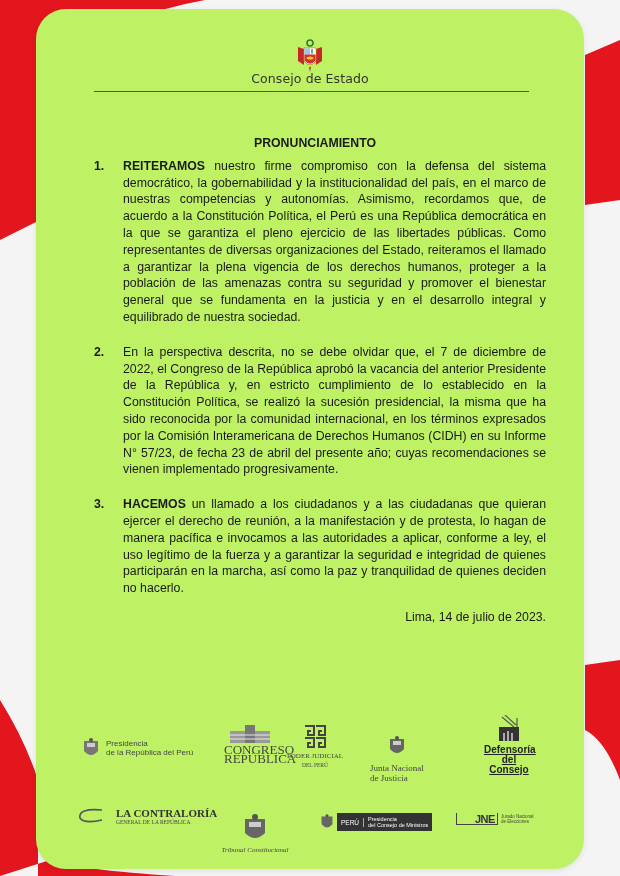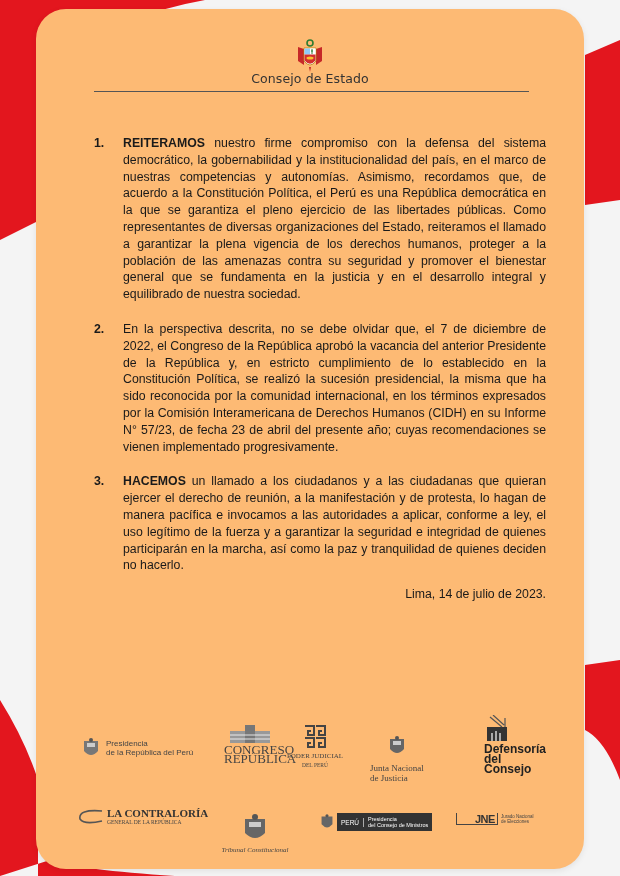--- a/index.html
+++ b/index.html
@@ -1,18 +1,18 @@
 <!DOCTYPE html>
 <html><head>
 <meta charset="utf-8">
 <style>
   html, body { margin:0; padding:0; }
   body { width:620px; height:876px; position:relative; overflow:hidden; background:#f4f4f4; font-family:"Liberation Sans", sans-serif; }
   .bg-svg { position:absolute; left:0; top:0; width:620px; height:876px; }
-  .card { position:absolute; left:36px; top:9px; width:548px; height:860px; background:#fdba74; border-radius:30px; box-shadow:0 2px 6px rgba(0,0,0,0.08); }
+  .card { position:absolute; left:36px; top:9px; width:548px; height:860px; background:#bef264; border-radius:30px; box-shadow:0 2px 6px rgba(0,0,0,0.08); }
   .crest { position:absolute; left:260px; top:30px; width:28px; height:34px; }
   .org-name { position:absolute; left:0; top:62px; width:548px; text-align:center; font-size:12.5px; color:#333; font-family:"DejaVu Sans", sans-serif; letter-spacing:0.1px; }
   .rule { position:absolute; left:58px; top:82px; width:435px; height:1px; background:#555; }
   .doc { position:absolute; left:48px; top:126px; width:462px; font-size:12.3px; line-height:16.8px; color:#1a1a1a; }
   .title { text-align:center; font-weight:bold; font-size:12.3px; margin-bottom:6px; }
   .para { text-align:justify; margin:0 0 11px 0; }
   ol.items { list-style:none; margin:0; padding:0; }
   ol.items li { position:relative; padding-left:39px; text-align:justify; margin-bottom:18px; }
   .num { position:absolute; left:10px; top:0; font-weight:bold; }
   .lead { font-weight:bold; }
@@ -42,20 +42,21 @@
     <rect x="14" y="9.5" width="5.5" height="6" fill="#fff"></rect>
     <path d="M16,10 L16,15 M15,12 L17,12" stroke="#2e7d32" stroke-width="1"></path>
     <path d="M8.5,15.5 L19.5,15.5 L19.5,21.5 Q14,28 8.5,21.5 Z" fill="#d32f2f"></path>
     <ellipse cx="14" cy="19" rx="3.5" ry="1.5" fill="#fbc02d"></ellipse>
     <path d="M13,28 L15,28 L14,33 Z" fill="#c62828"></path>
   </svg>
   <div class="org-name">Consejo de Estado</div>
   <div class="rule"></div>
 
   <div class="doc">
+    <div class="title">PRONUNCIAMIENTO</div>
     <ol class="items">
       <li>
         <span class="num">1.</span>
         <span class="lead">REITERAMOS</span><span> nuestro firme compromiso con la defensa del sistema democrático, la gobernabilidad y la institucionalidad del país, en el marco de nuestras competencias y autonomías. Asimismo, recordamos que, de acuerdo a la Constitución Política, el Perú es una República democrática en la que se garantiza el pleno ejercicio de las libertades públicas. Como representantes de diversas organizaciones del Estado, reiteramos el llamado a garantizar la plena vigencia de los derechos humanos, proteger a la población de las amenazas contra su seguridad y promover el bienestar general que se fundamenta en la justicia y en el desarrollo integral y equilibrado de nuestra sociedad.</span>
       </li>
       <li>
         <span class="num">2.</span>
         <span>En la perspectiva descrita, no se debe olvidar que, el 7 de diciembre de 2022, el Congreso de la República aprobó la vacancia del anterior Presidente de la República y, en estricto cumplimiento de lo establecido en la Constitución Política, se realizó la sucesión presidencial, la misma  que  ha sido reconocida por la comunidad internacional, en los términos expresados por la Comisión Interamericana de Derechos Humanos (CIDH) en su Informe N° 57/23, de fecha 23 de abril del presente año; cuyas recomendaciones se vienen implementado progresivamente.</span>
       </li>
       <li>
@@ -99,31 +100,31 @@
       <svg class="gray-crest" viewBox="0 0 18 22">
           <path d="M2,4 L16,4 L16,14 Q9,22 2,14 Z" fill="#666"></path>
           <circle cx="9" cy="3" r="2" fill="#555"></circle>
           <rect x="5" y="6" width="8" height="4" fill="#ccc"></rect>
         </svg>
       <div>
         <div>Junta Nacional</div>
         <div>de Justicia</div>
       </div>
     </div>
-    <div class="logo" style="left:448px; top:6px; text-align:left; font-weight:bold; font-size:12px; line-height:10px; width:50px; color:#222;">
+    <div class="logo" style="left:448px; top:6px; text-align:center; font-weight:bold; font-size:10px; line-height:10px; width:50px; color:#222;text-decoration:underline;">
       <svg width="26" height="28" viewBox="0 0 26 28">
           <rect x="3" y="12" width="20" height="14" fill="#333"></rect>
           <path d="M6,2 L18,12 M9,0 L20,10 M21,3 L21,12" stroke="#555" stroke-width="1.2"></path>
           <path d="M8,26 V18 M12,26 V16 M16,26 V18" stroke="#ddd" stroke-width="1.4"></path>
         </svg>
       <div>Defensoría</div>
       <div>del Consejo</div>
     </div>
 
-    <div class="logo" style="left:38px; top:98px; display:flex; align-items:flex-end; gap:3px; font-family:'Liberation Serif', serif;">
+    <div class="logo" style="left:38px; top:98px; display:flex; align-items:center; gap:12px; font-family:'Liberation Serif', serif;">
       <svg width="30" height="16" viewBox="0 0 30 16">
           <path d="M28,2 Q4,0 6,10 Q10,16 28,12" fill="none" stroke="#555" stroke-width="1.6"></path>
         </svg>
       <div>
         <div style="font-size:11px; font-weight:bold; line-height:12px; color:#333;">LA CONTRALORÍA</div>
         <div style="font-size:5.5px; line-height:6px;">GENERAL DE LA REPÚBLICA</div>
       </div>
     </div>
     <div class="logo" style="left:184px; top:104px; text-align:center; font-family:'Liberation Serif', serif; font-size:7px; width:70px;">
       <svg width="26" height="30" viewBox="0 0 26 30">

